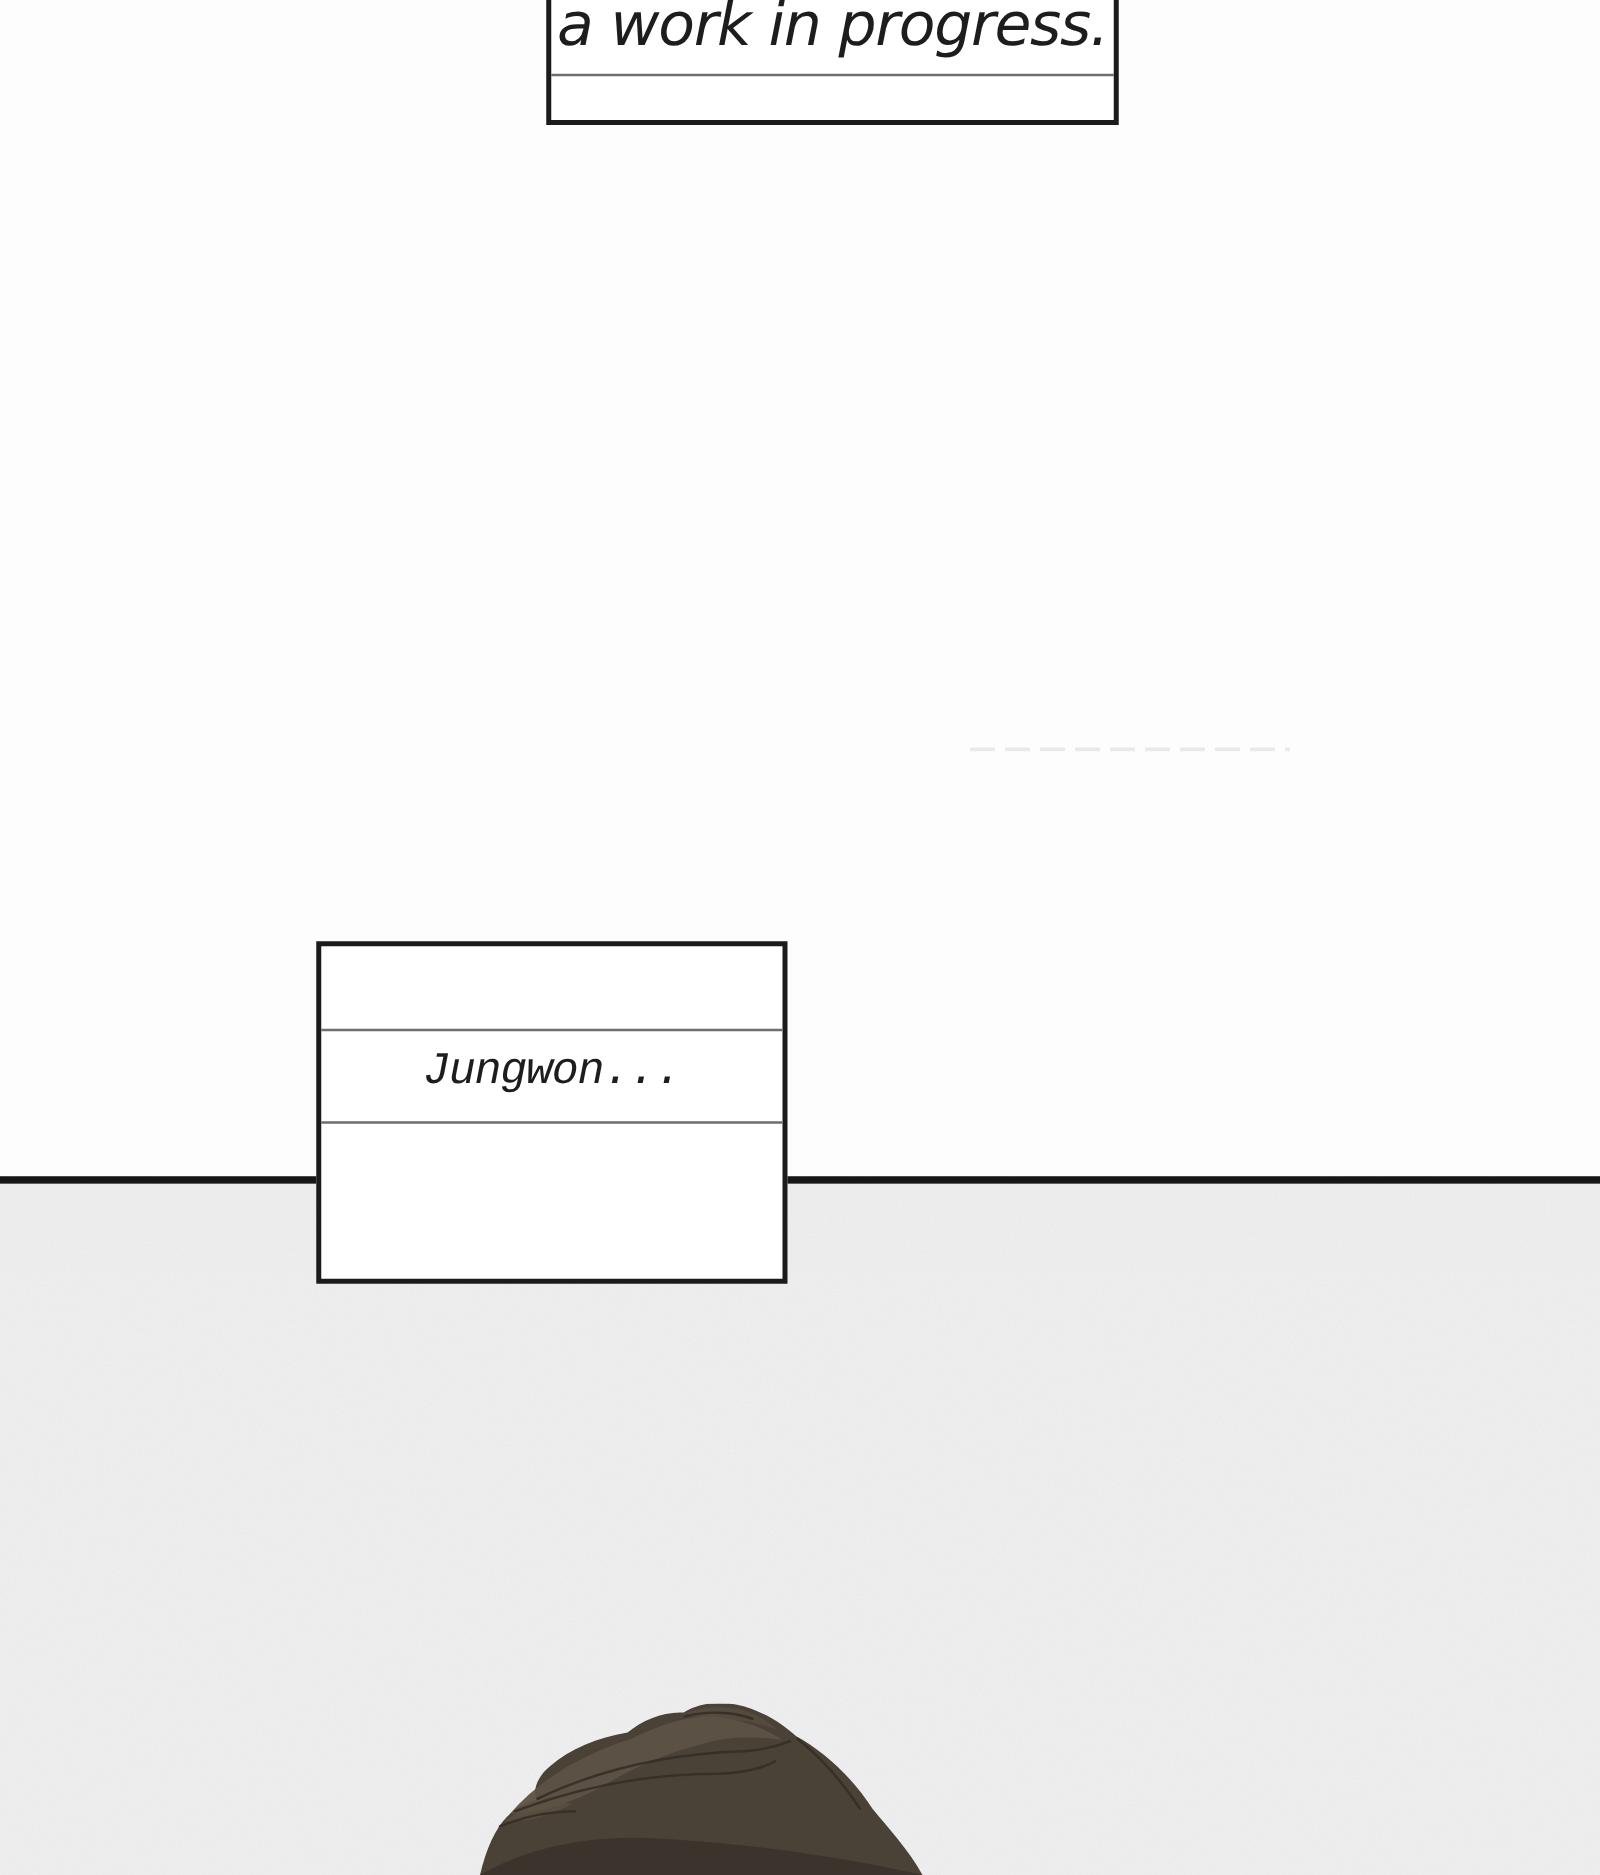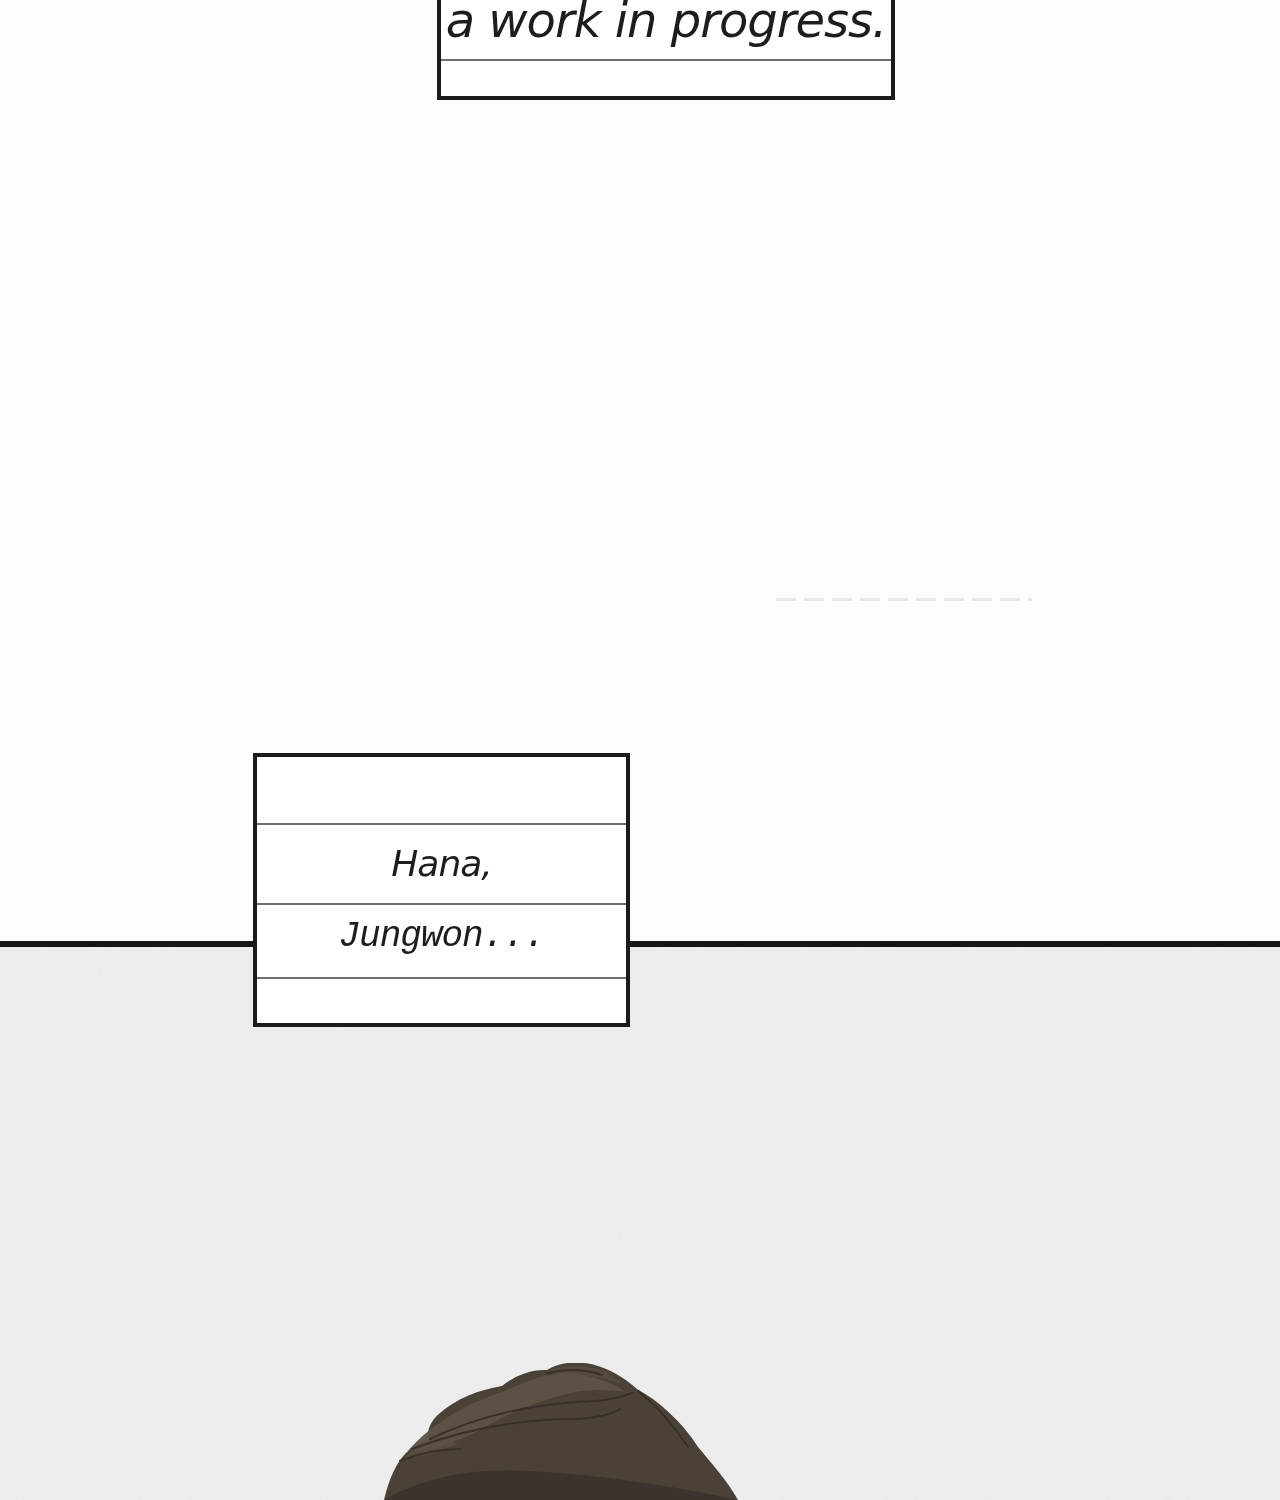--- a/index.html
+++ b/index.html
@@ -188,22 +188,19 @@
 
   <div class="note-box top-note">
     <div class="note-row row-text">
       <span class="caption">a work in progress.</span>
     </div>
     <div class="note-row row-empty ruled"></div>
   </div>
 
   <div class="note-box middle-note">
     <div class="note-row r1"></div>
-    <div class="note-row r2 ruled">
-      <span class="caption">Hana,</span>
-    </div>
     <div class="note-row r3 ruled">
       <span class="caption">Jungwon...</span>
     </div>
     <div class="note-row r4 ruled"></div>
   </div>
 
 </div>
 
 </body></html>

